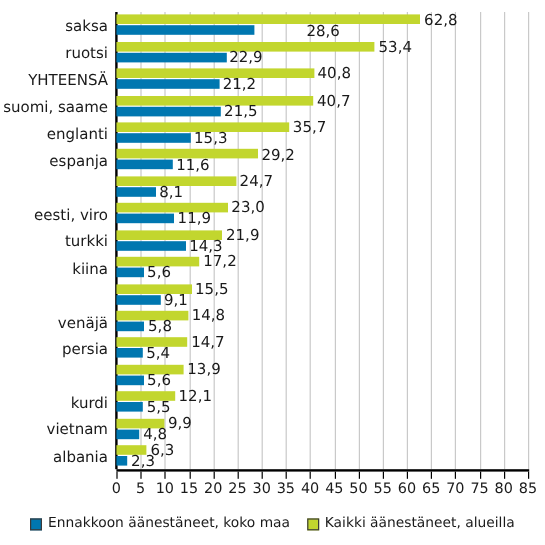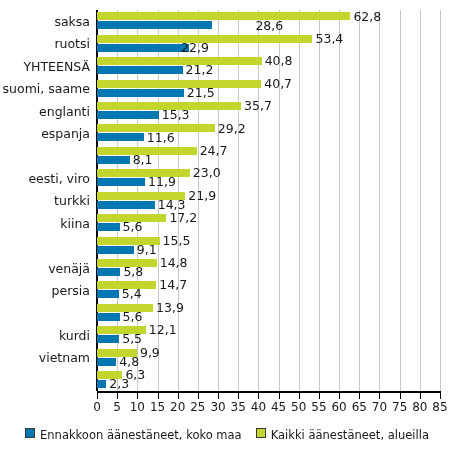--- a/index.html
+++ b/index.html
@@ -119,21 +119,21 @@
     left: 0;
     top: 428px;
     width: 454px;
     display: flex;
     justify-content: center;
     align-items: center;
     gap: 14px;
   }
   .legend-item {
     display: flex;
-    align-items: flex-start;
+    align-items: flex-end;
     gap: 5px;
     font-size: 11.5px;
     color: #1a1a1a;
     white-space: nowrap;
   }
   .legend-swatch {
     width: 10px;
     height: 10px;
     border: 1px solid #3a3a3a;
     box-sizing: border-box;
@@ -215,21 +215,21 @@
         <div class="bar bar-green" style="width: 253.416px; background: rgb(194, 214, 46);"></div>
         <div class="bar-value val-green" style="left: 353.416px;">62,8</div>
         <div class="bar bar-blue" style="width: 115.409px; background: rgb(0, 119, 176);"></div>
         <div class="bar-value val-blue" style="left: 215.409px; margin-left: 40px;">28,6</div>
       </div>
       <div class="cat-row" style="top: 32.4118px;">
         <div class="cat-label">ruotsi</div>
         <div class="bar bar-green" style="width: 215.485px; background: rgb(194, 214, 46);"></div>
         <div class="bar-value val-green" style="left: 315.485px;">53,4</div>
         <div class="bar bar-blue" style="width: 92.4082px; background: rgb(0, 119, 176);"></div>
-        <div class="bar-value val-blue" style="left: 181px; text-align: right;">22,9</div>
+        <div class="bar-value val-blue" style="left: 191px; text-align: right;">22,9</div>
       </div>
       <div class="cat-row" style="top: 54.8235px;">
         <div class="cat-label">YHTEENSÄ</div>
         <div class="bar bar-green" style="width: 164.64px; background: rgb(194, 214, 46);"></div>
         <div class="bar-value val-green" style="left: 264.64px;">40,8</div>
         <div class="bar bar-blue" style="width: 85.5482px; background: rgb(0, 119, 176);"></div>
         <div class="bar-value val-blue" style="left: 185.548px;">21,2</div>
       </div>
       <div class="cat-row" style="top: 77.2353px;">
         <div class="cat-label">suomi, saame</div>
@@ -313,20 +313,21 @@
         <div class="bar-value val-blue" style="left: 122.194px;">5,5</div>
       </div>
       <div class="cat-row" style="top: 346.176px;">
         <div class="cat-label">vietnam</div>
         <div class="bar bar-green" style="width: 39.9494px; background: rgb(194, 214, 46);"></div>
         <div class="bar-value val-green" style="left: 139.949px;">9,9</div>
         <div class="bar bar-blue" style="width: 19.3694px; background: rgb(0, 119, 176);"></div>
         <div class="bar-value val-blue" style="left: 119.369px;">4,8</div>
       </div>
       <div class="cat-row" style="top: 368.588px;">
+        <div class="cat-label">albania</div>
         <div class="bar bar-green" style="width: 25.4224px; background: rgb(194, 214, 46);"></div>
         <div class="bar-value val-green" style="left: 125.422px;">6,3</div>
         <div class="bar bar-blue" style="width: 9.28118px; background: rgb(0, 119, 176);"></div>
         <div class="bar-value val-blue" style="left: 109.281px;">2,3</div>
       </div>
     </div>
 
   <div id="legend">
       <div class="legend-item">
         <span class="legend-swatch" style="background: rgb(0, 119, 176);"></span>

